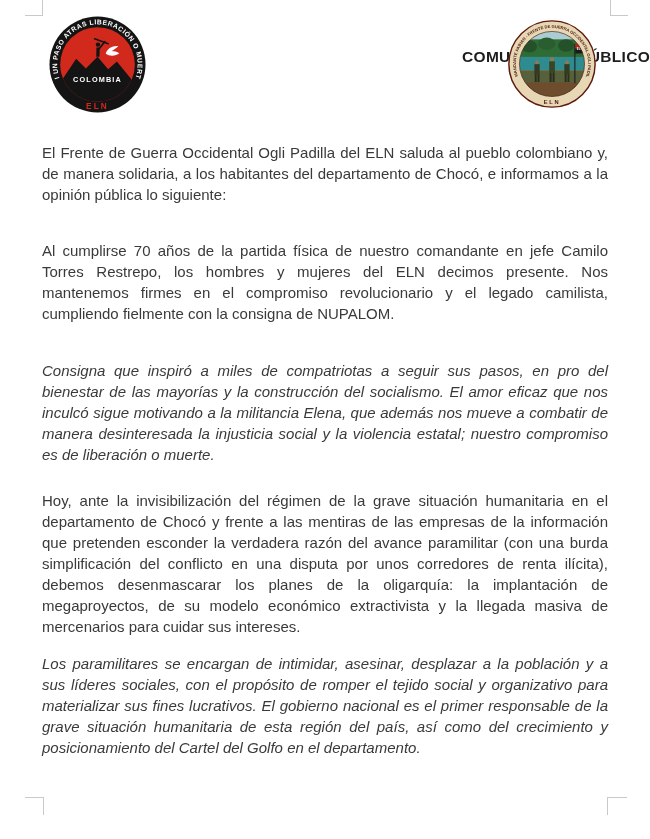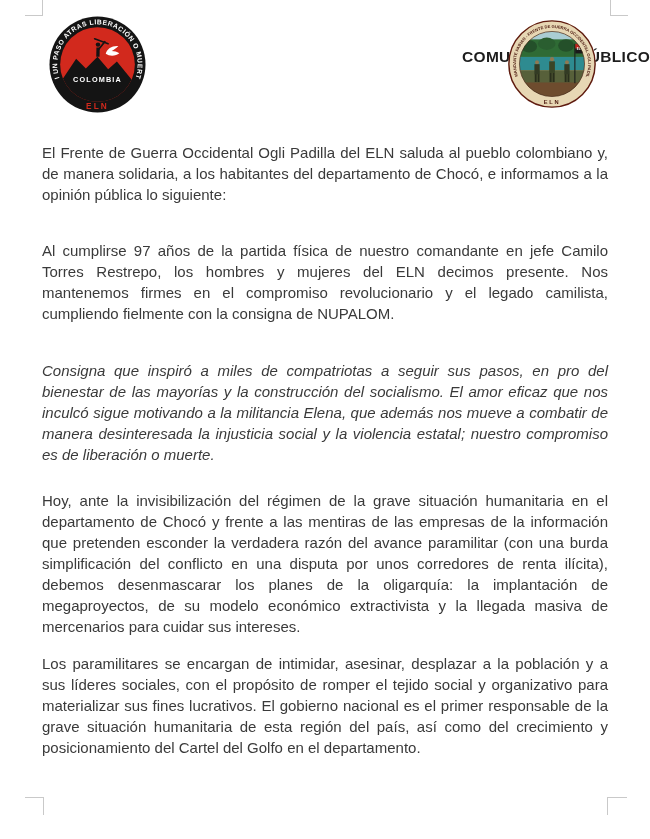--- a/index.html
+++ b/index.html
@@ -21,21 +21,21 @@
   }
   main{margin:8px 42px;}
   main p{
     margin:0;font-size:15px;line-height:21px;
     text-align:justify;color:#3a3a3a;
   }
   main p.p1{margin-top:22px;}
   main p.p2{margin-top:35px;}
   main p.p3{margin-top:36px;font-style:italic;}
   main p.p4{margin-top:25px;}
-  main p.p5{margin-top:16px;}
+  main p.p5{margin-top:16px;font-style:italic;}
   
   .ring-text-l{font-size:7px;font-weight:bold;letter-spacing:.55px;}
   .colombia-t{font-size:7.5px;font-weight:bold;letter-spacing:1.2px;}
   .eln-l{font-size:8.5px;font-weight:bold;letter-spacing:2.2px;}
   
   .ring-text-r{font-size:4.7px;font-weight:bold;}
   .eln-r{font-size:6.5px;font-weight:bold;letter-spacing:2px;}
   .flag-eln{font-size:3.2px;font-weight:bold;letter-spacing:.4px;}
 </style>
 </head>
@@ -132,19 +132,19 @@
       <text class="ring-text-r" fill="#4a180e">
         <textPath href="#arcR" startOffset="50%" text-anchor="middle">COMANDANTE FABIAN - FRENTE DE GUERRA OCCIDENTAL OGLI PADILLA</textPath>
       </text>
       <text x="50" y="95" text-anchor="middle" class="eln-r" fill="#4a180e">ELN</text>
     </svg>
 
   </header>
 
   <main>
     <p class="p1">El Frente de Guerra Occidental Ogli Padilla del ELN saluda al pueblo colombiano y, de manera solidaria, a los habitantes del departamento de Chocó, e informamos a la opinión pública lo siguiente:</p>
-    <p class="p2">Al cumplirse 97 años de la partida física de nuestro comandante en jefe Camilo Torres Restrepo, los hombres y mujeres del ELN decimos presente. Nos mantenemos firmes en el compromiso revolucionario y el legado camilista, cumpliendo fielmente con la consigna de NUPALOM.</p>
+    <p class="p2">Al cumplirse 70 años de la partida física de nuestro comandante en jefe Camilo Torres Restrepo, los hombres y mujeres del ELN decimos presente. Nos mantenemos firmes en el compromiso revolucionario y el legado camilista, cumpliendo fielmente con la consigna de NUPALOM.</p>
     <p class="p3">Consigna que inspiró a miles de compatriotas a seguir sus pasos, en pro del bienestar de las mayorías y la construcción del socialismo. El amor eficaz que nos inculcó sigue motivando a la militancia Elena, que además nos mueve a combatir de manera desinteresada la injusticia social y la violencia estatal; nuestro compromiso es de liberación o muerte.</p>
     <p class="p4">Hoy, ante la invisibilización del régimen de la grave situación humanitaria en el departamento de Chocó y frente a las mentiras de las empresas de la información que pretenden esconder la verdadera razón del avance paramilitar (con una burda simplificación del conflicto en una disputa por unos corredores de renta ilícita), debemos desenmascarar los planes de la oligarquía: la implantación de megaproyectos, de su modelo económico extractivista y la llegada masiva de mercenarios para cuidar sus intereses.</p>
     <p class="p5">Los paramilitares se encargan de intimidar, asesinar, desplazar a la población y a sus líderes sociales, con el propósito de romper el tejido social y organizativo para materializar sus fines lucrativos. El gobierno nacional es el primer responsable de la grave situación humanitaria de esta región del país, así como del crecimiento y posicionamiento del Cartel del Golfo en el departamento.</p>
   </main>
 
 </div>
 
 </body></html>

